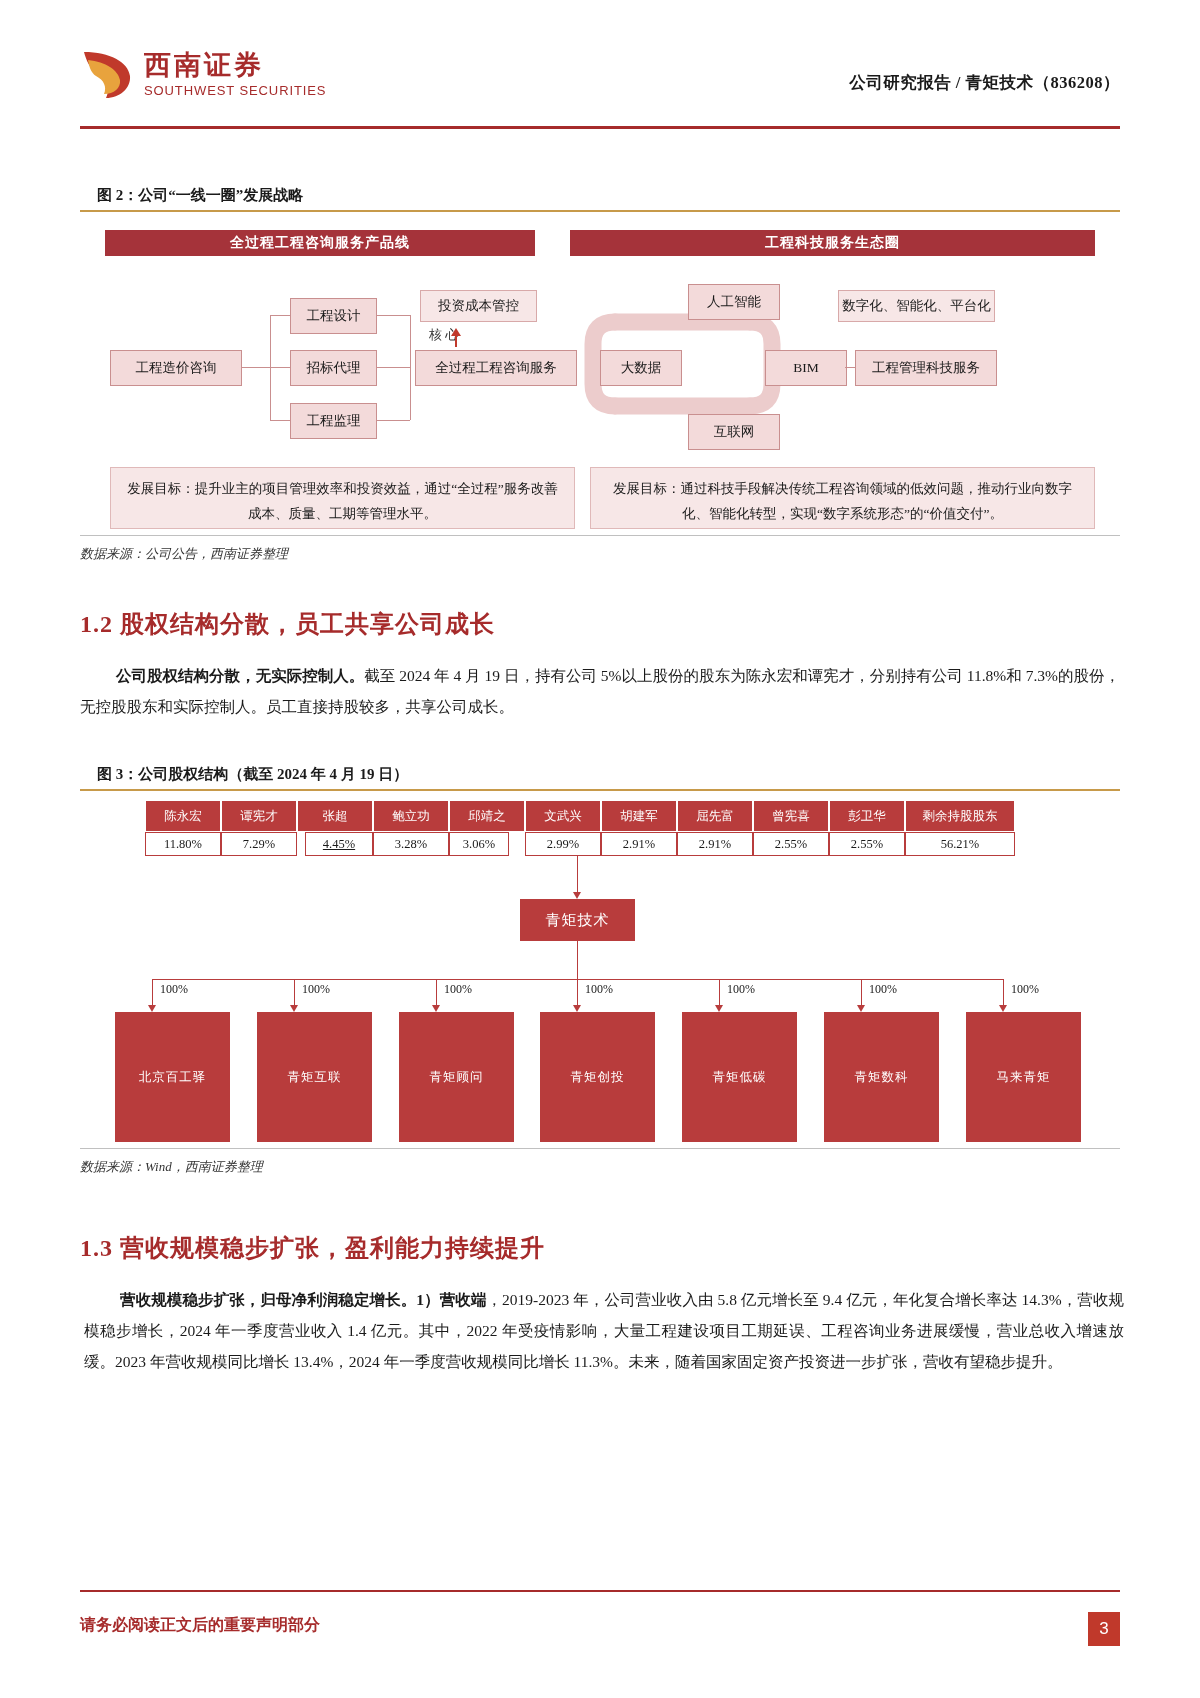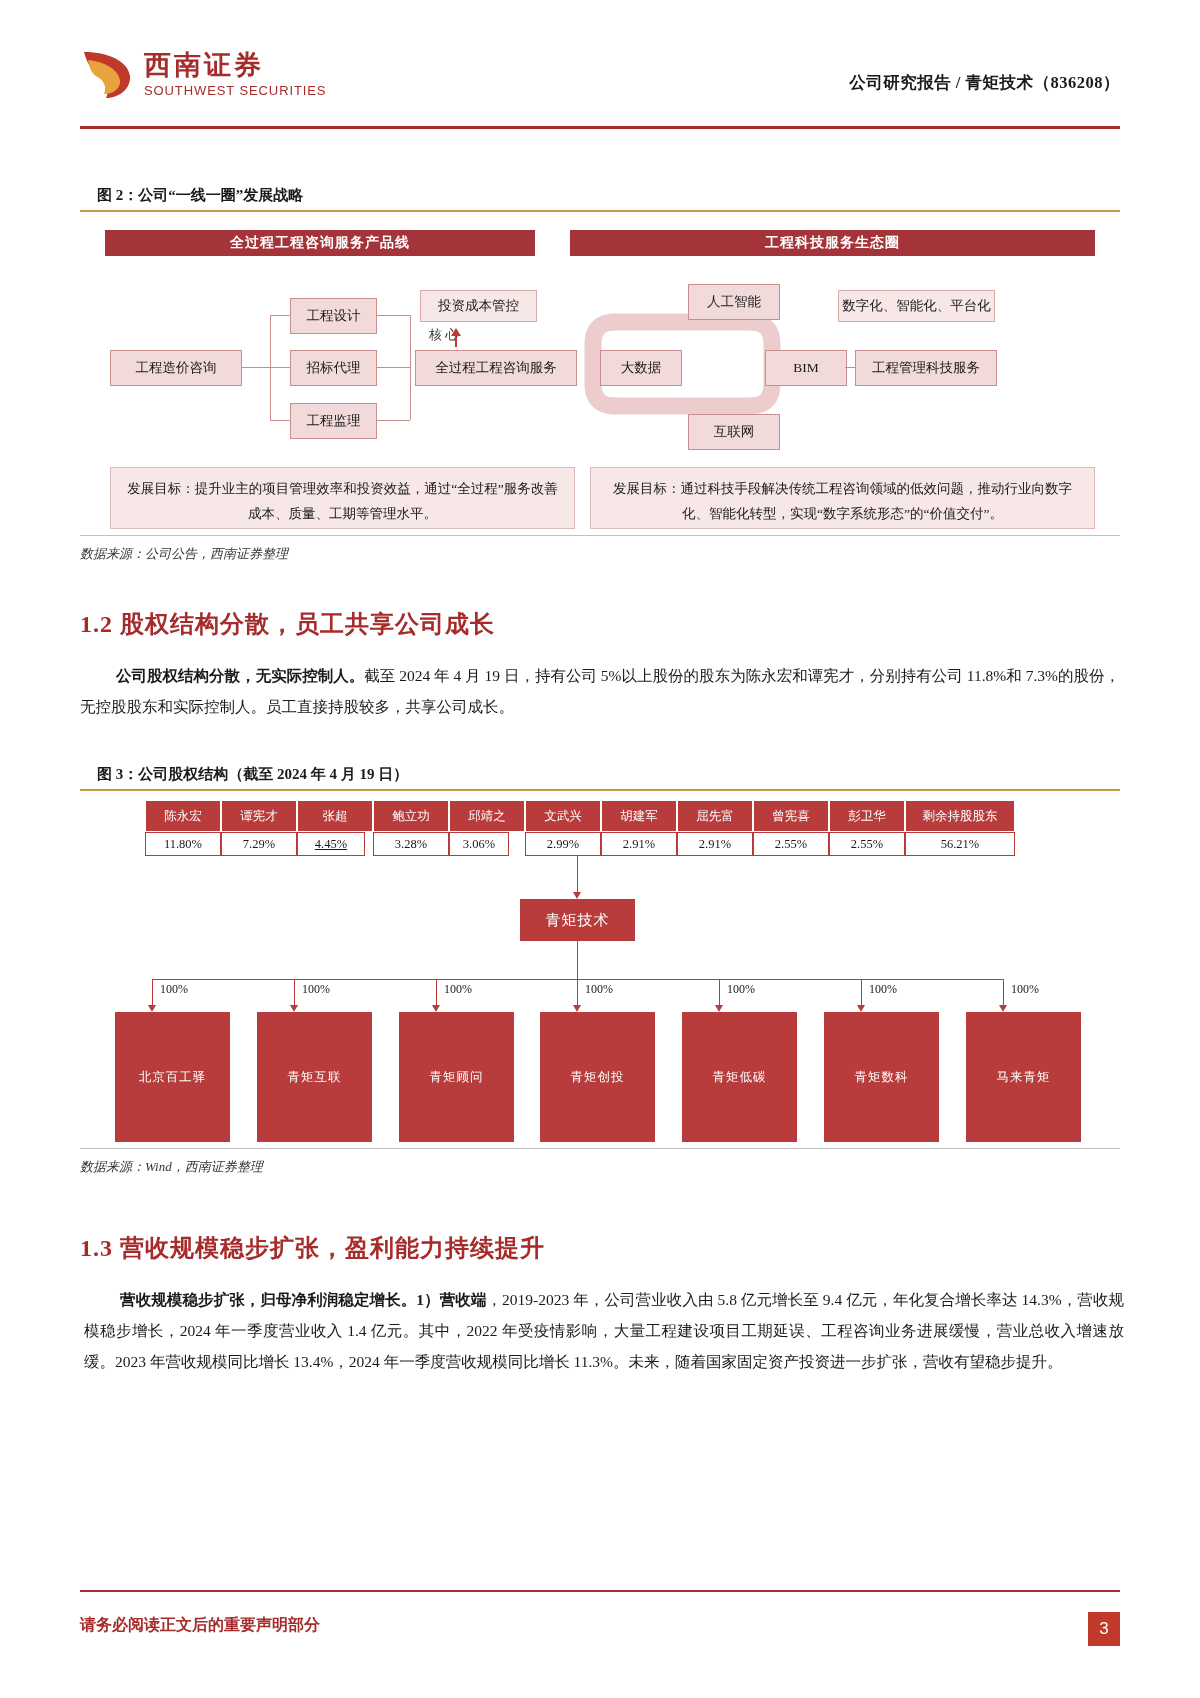--- a/index.html
+++ b/index.html
@@ -193,21 +193,21 @@
   <div class="fig-title" style="left:80px;top:765px;">图 3：公司股权结构（截至 2024 年 4 月 19 日）</div>
   <div class="fig-rule" style="left:80px;top:789px;width:1040px;"></div>
 
   <div class="fig3">
 
     <div class="holder" style="left:65px;width:76px;">陈永宏</div>
     <div class="pct" style="left:65px;width:76px;">11.80%</div>
     <div class="holder" style="left:141px;width:76px;">谭宪才</div>
     <div class="pct" style="left:141px;width:76px;">7.29%</div>
     <div class="holder" style="left:217px;width:76px;">张超</div>
-    <div class="pct" style="left:217px;width:68px;text-decoration:underline;">4.45%</div>
+    <div class="pct" style="left:225px;width:68px;text-decoration:underline;">4.45%</div>
     <div class="holder" style="left:293px;width:76px;">鲍立功</div>
     <div class="pct" style="left:293px;width:76px;">3.28%</div>
     <div class="holder" style="left:369px;width:76px;">邱靖之</div>
     <div class="pct" style="left:369px;width:60px;">3.06%</div>
     <div class="holder" style="left:445px;width:76px;">文武兴</div>
     <div class="pct" style="left:445px;width:76px;">2.99%</div>
     <div class="holder" style="left:521px;width:76px;">胡建军</div>
     <div class="pct" style="left:521px;width:76px;">2.91%</div>
     <div class="holder" style="left:597px;width:76px;">屈先富</div>
     <div class="pct" style="left:597px;width:76px;">2.91%</div>

